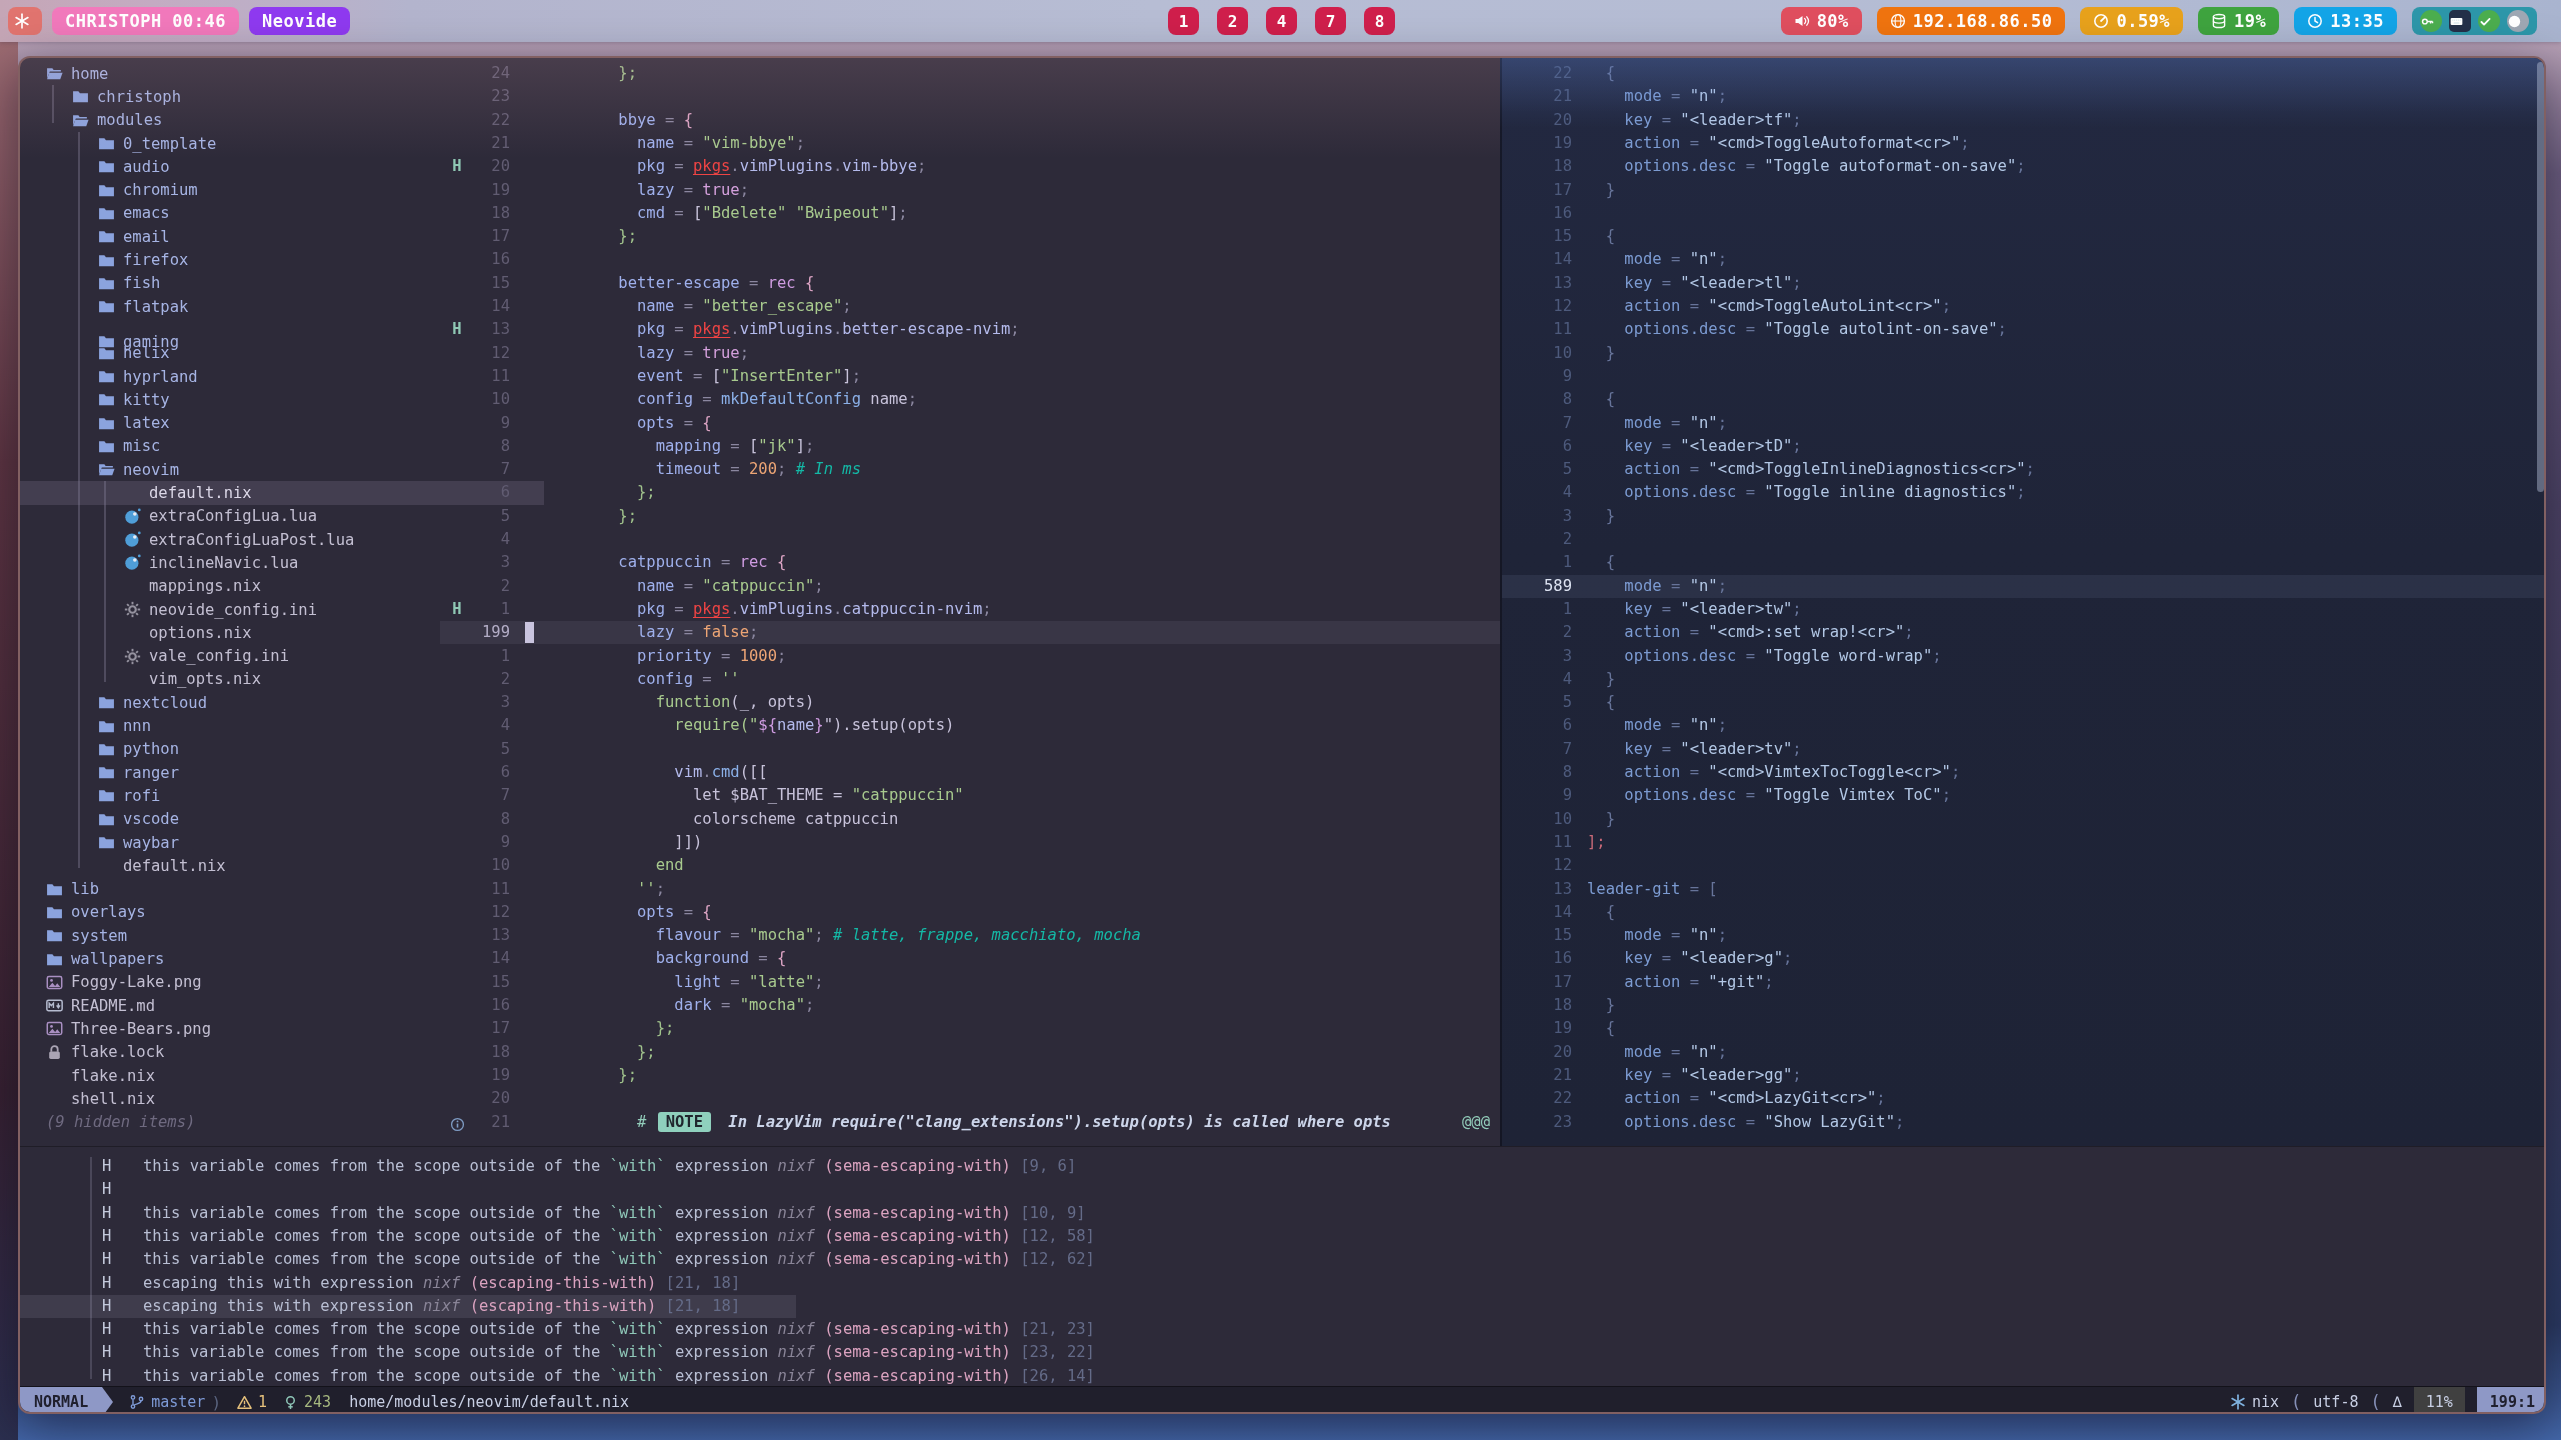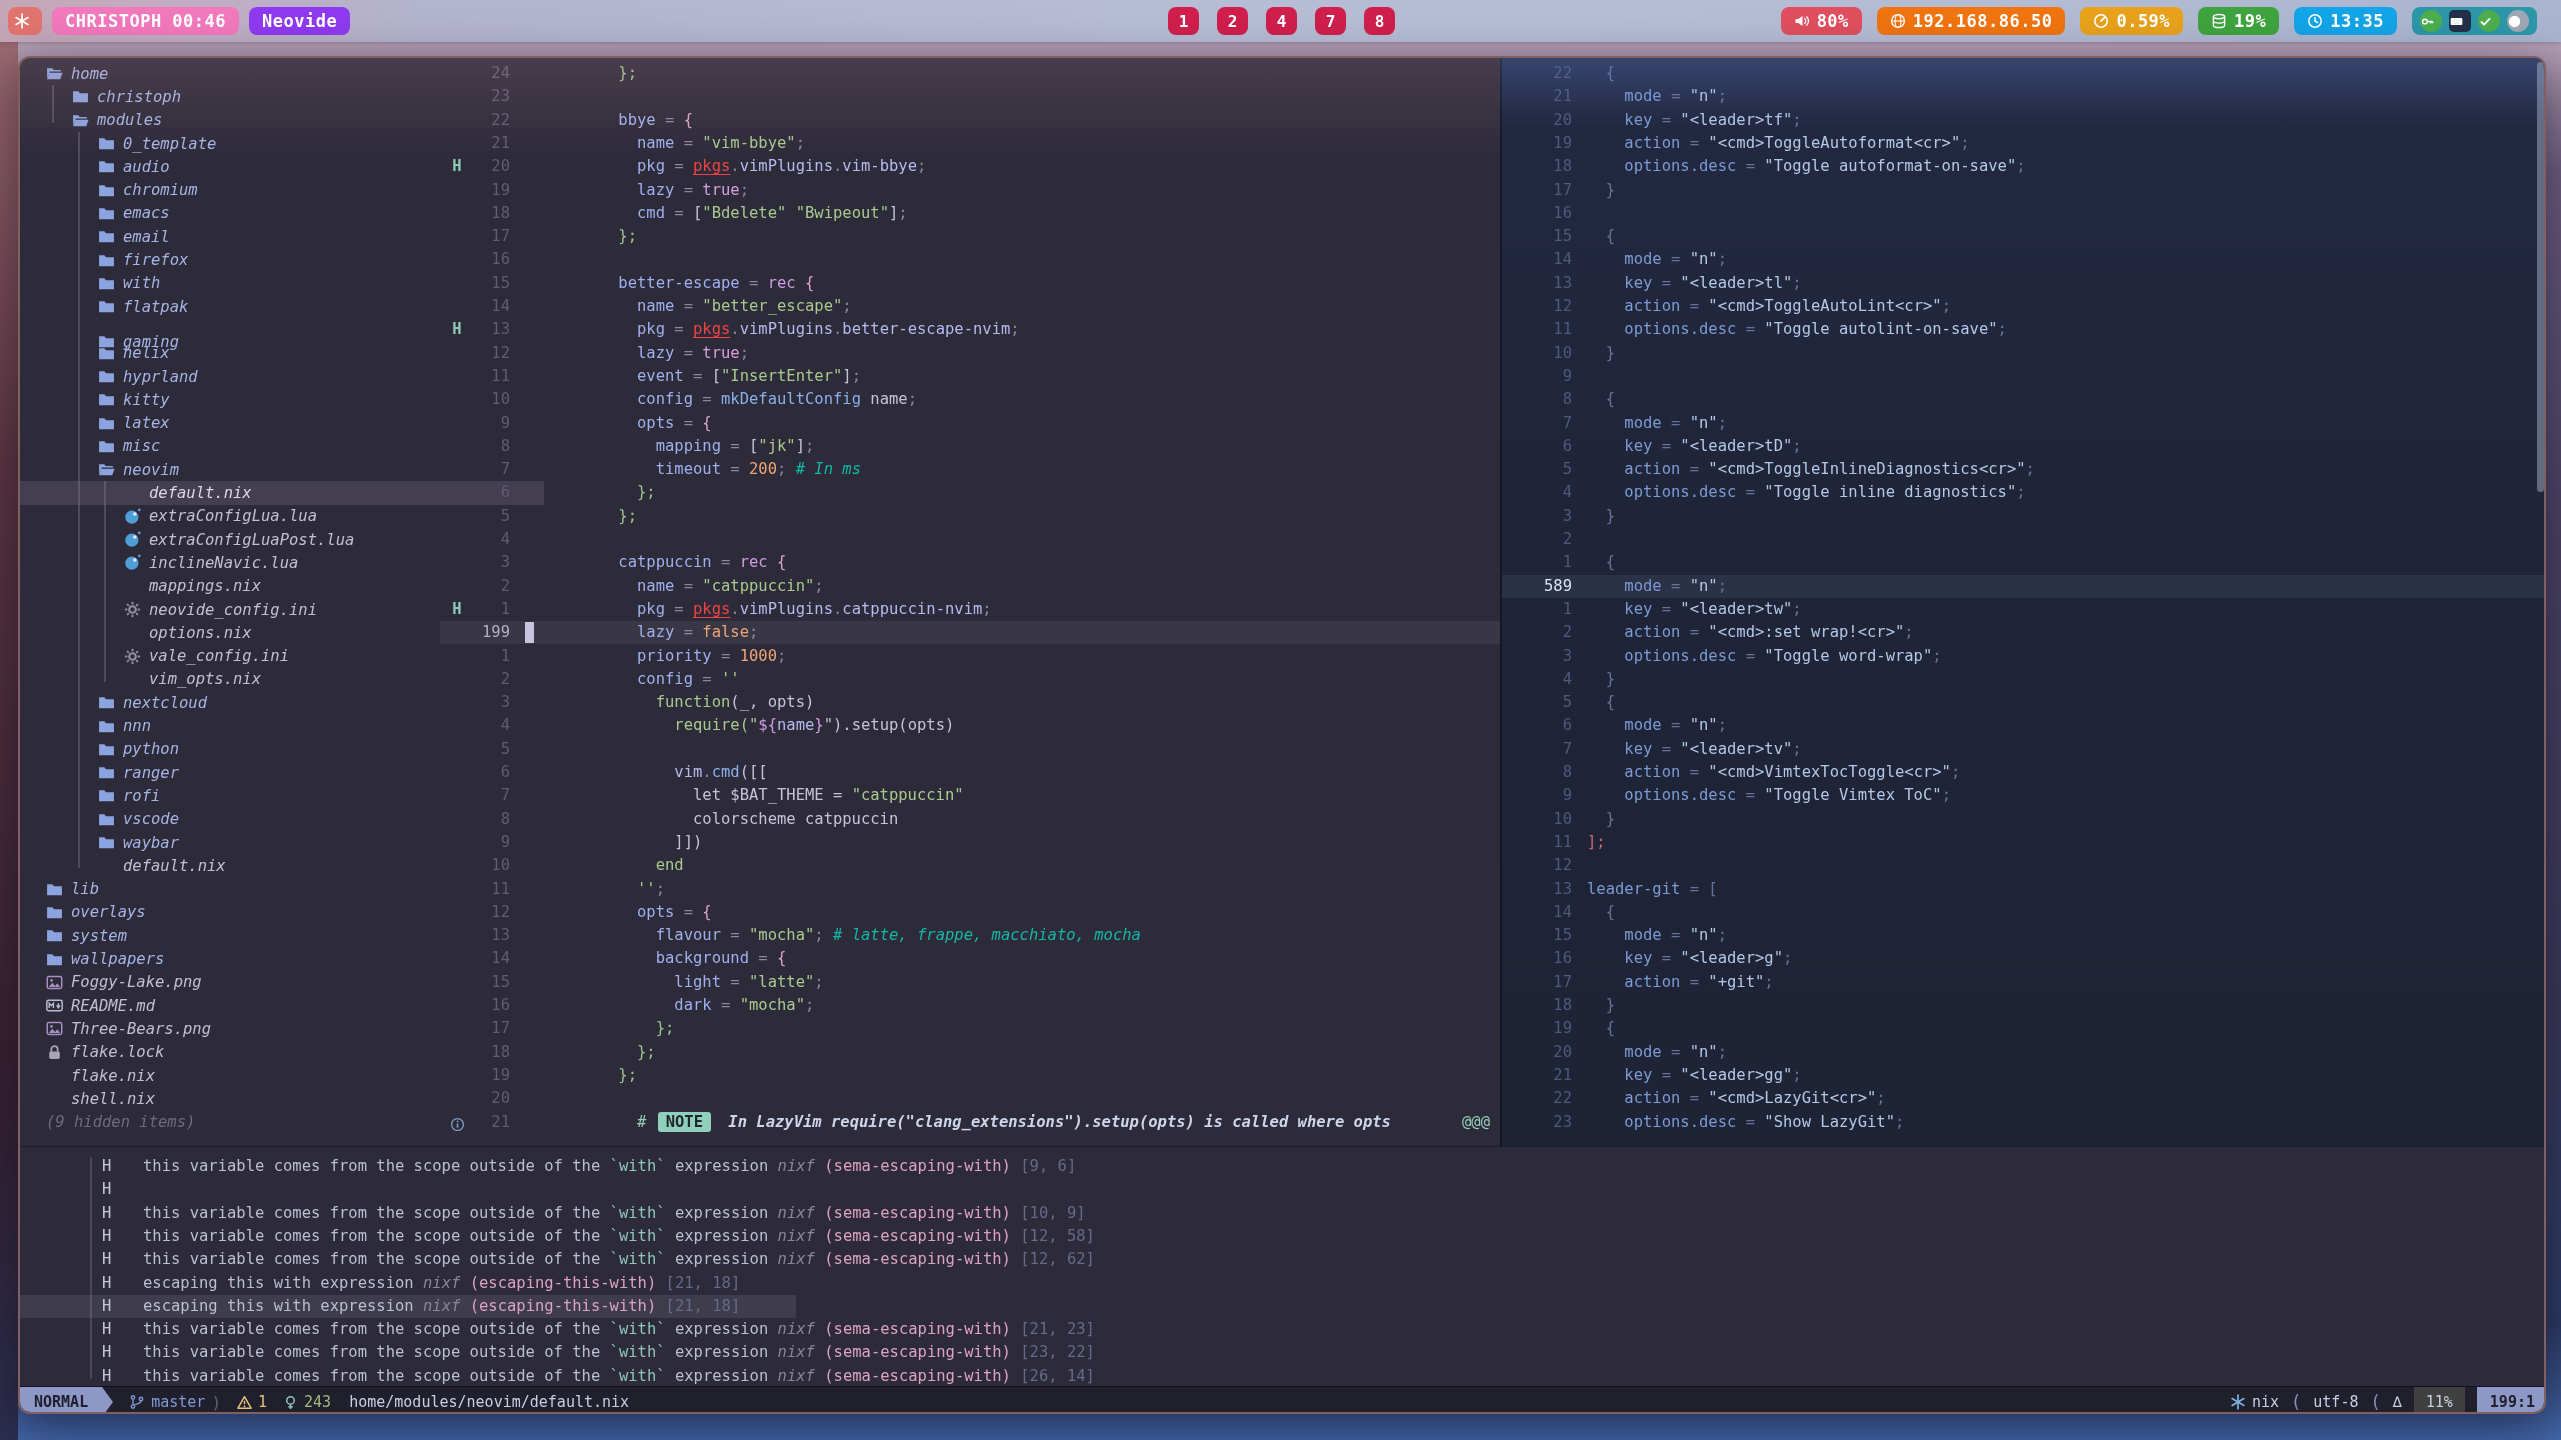--- a/index.html
+++ b/index.html
@@ -31,21 +31,21 @@
     background:#2d2a39;border:2px solid rgba(215,150,140,.5);box-sizing:border-box;
     box-shadow:0 14px 50px rgba(10,5,25,.5);overflow:hidden;}
   .glow-l{position:absolute;left:0;top:0;width:1480px;height:100px;
     background:linear-gradient(180deg,rgba(214,160,172,.16),rgba(214,160,172,0));pointer-events:none;z-index:5;}
   .glow-r{position:absolute;left:1480px;top:0;width:1048px;height:70px;
     background:linear-gradient(180deg,rgba(95,135,220,.22),rgba(95,135,220,0));pointer-events:none;z-index:5;}
   
   #tree{position:absolute;left:0;top:0;width:420px;height:1088px;font-size:15.5px;}
   .trow{position:absolute;left:0;width:420px;height:23.3px;display:flex;align-items:center;}
   .trow .i{width:17px;height:17px;margin-right:8px;flex:0 0 17px;}
-  .trow .lbl{white-space:nowrap;font-style:italic;}
+  .trow .lbl{white-space:nowrap;}
   .trow.sel{background:#433e50;}
   .t-folder .lbl{color:#a6b4e4;}
   .t-file .lbl{color:#c3bfd2;}
   .trow.sel .lbl{color:#dcd8e8;}
   .t-note .lbl{color:#6f6a80;font-style:italic;}
   .ic-folder,.ic-folder-open{color:#8ba3de;}
   .ic-nix{color:#72a5c4;} .ic-lua{color:#4f9ed8;} .ic-gear{color:#95929f;}
   .ic-md{color:#b6bcd0;} .ic-img{color:#a98fc2;} .ic-lock{color:#aaa4b4;}
   .guide{position:absolute;width:1.5px;background:rgba(130,125,150,.4);}
   
@@ -304,21 +304,21 @@
           </svg>
         </span>
         <span class="lbl">firefox</span>
       </div>
       <div class="trow t-folder" style="top: 213.7px; padding-left: 78px;">
         <span class="i ic-folder">
           <svg viewBox="0 0 16 16">
             <path d="M1 3h5l1.5 2H15v8.5H1z" fill="currentColor"></path>
           </svg>
         </span>
-        <span class="lbl">with</span>
+        <span class="lbl">fish</span>
       </div>
       <div class="trow t-folder" style="top: 237px; padding-left: 78px;">
         <span class="i ic-folder">
           <svg viewBox="0 0 16 16">
             <path d="M1 3h5l1.5 2H15v8.5H1z" fill="currentColor"></path>
           </svg>
         </span>
         <span class="lbl">flatpak</span>
       </div>
       <div class="trow t-folder" style="top: 260.3px; padding-left: 78px; margin-top: 12px;">

